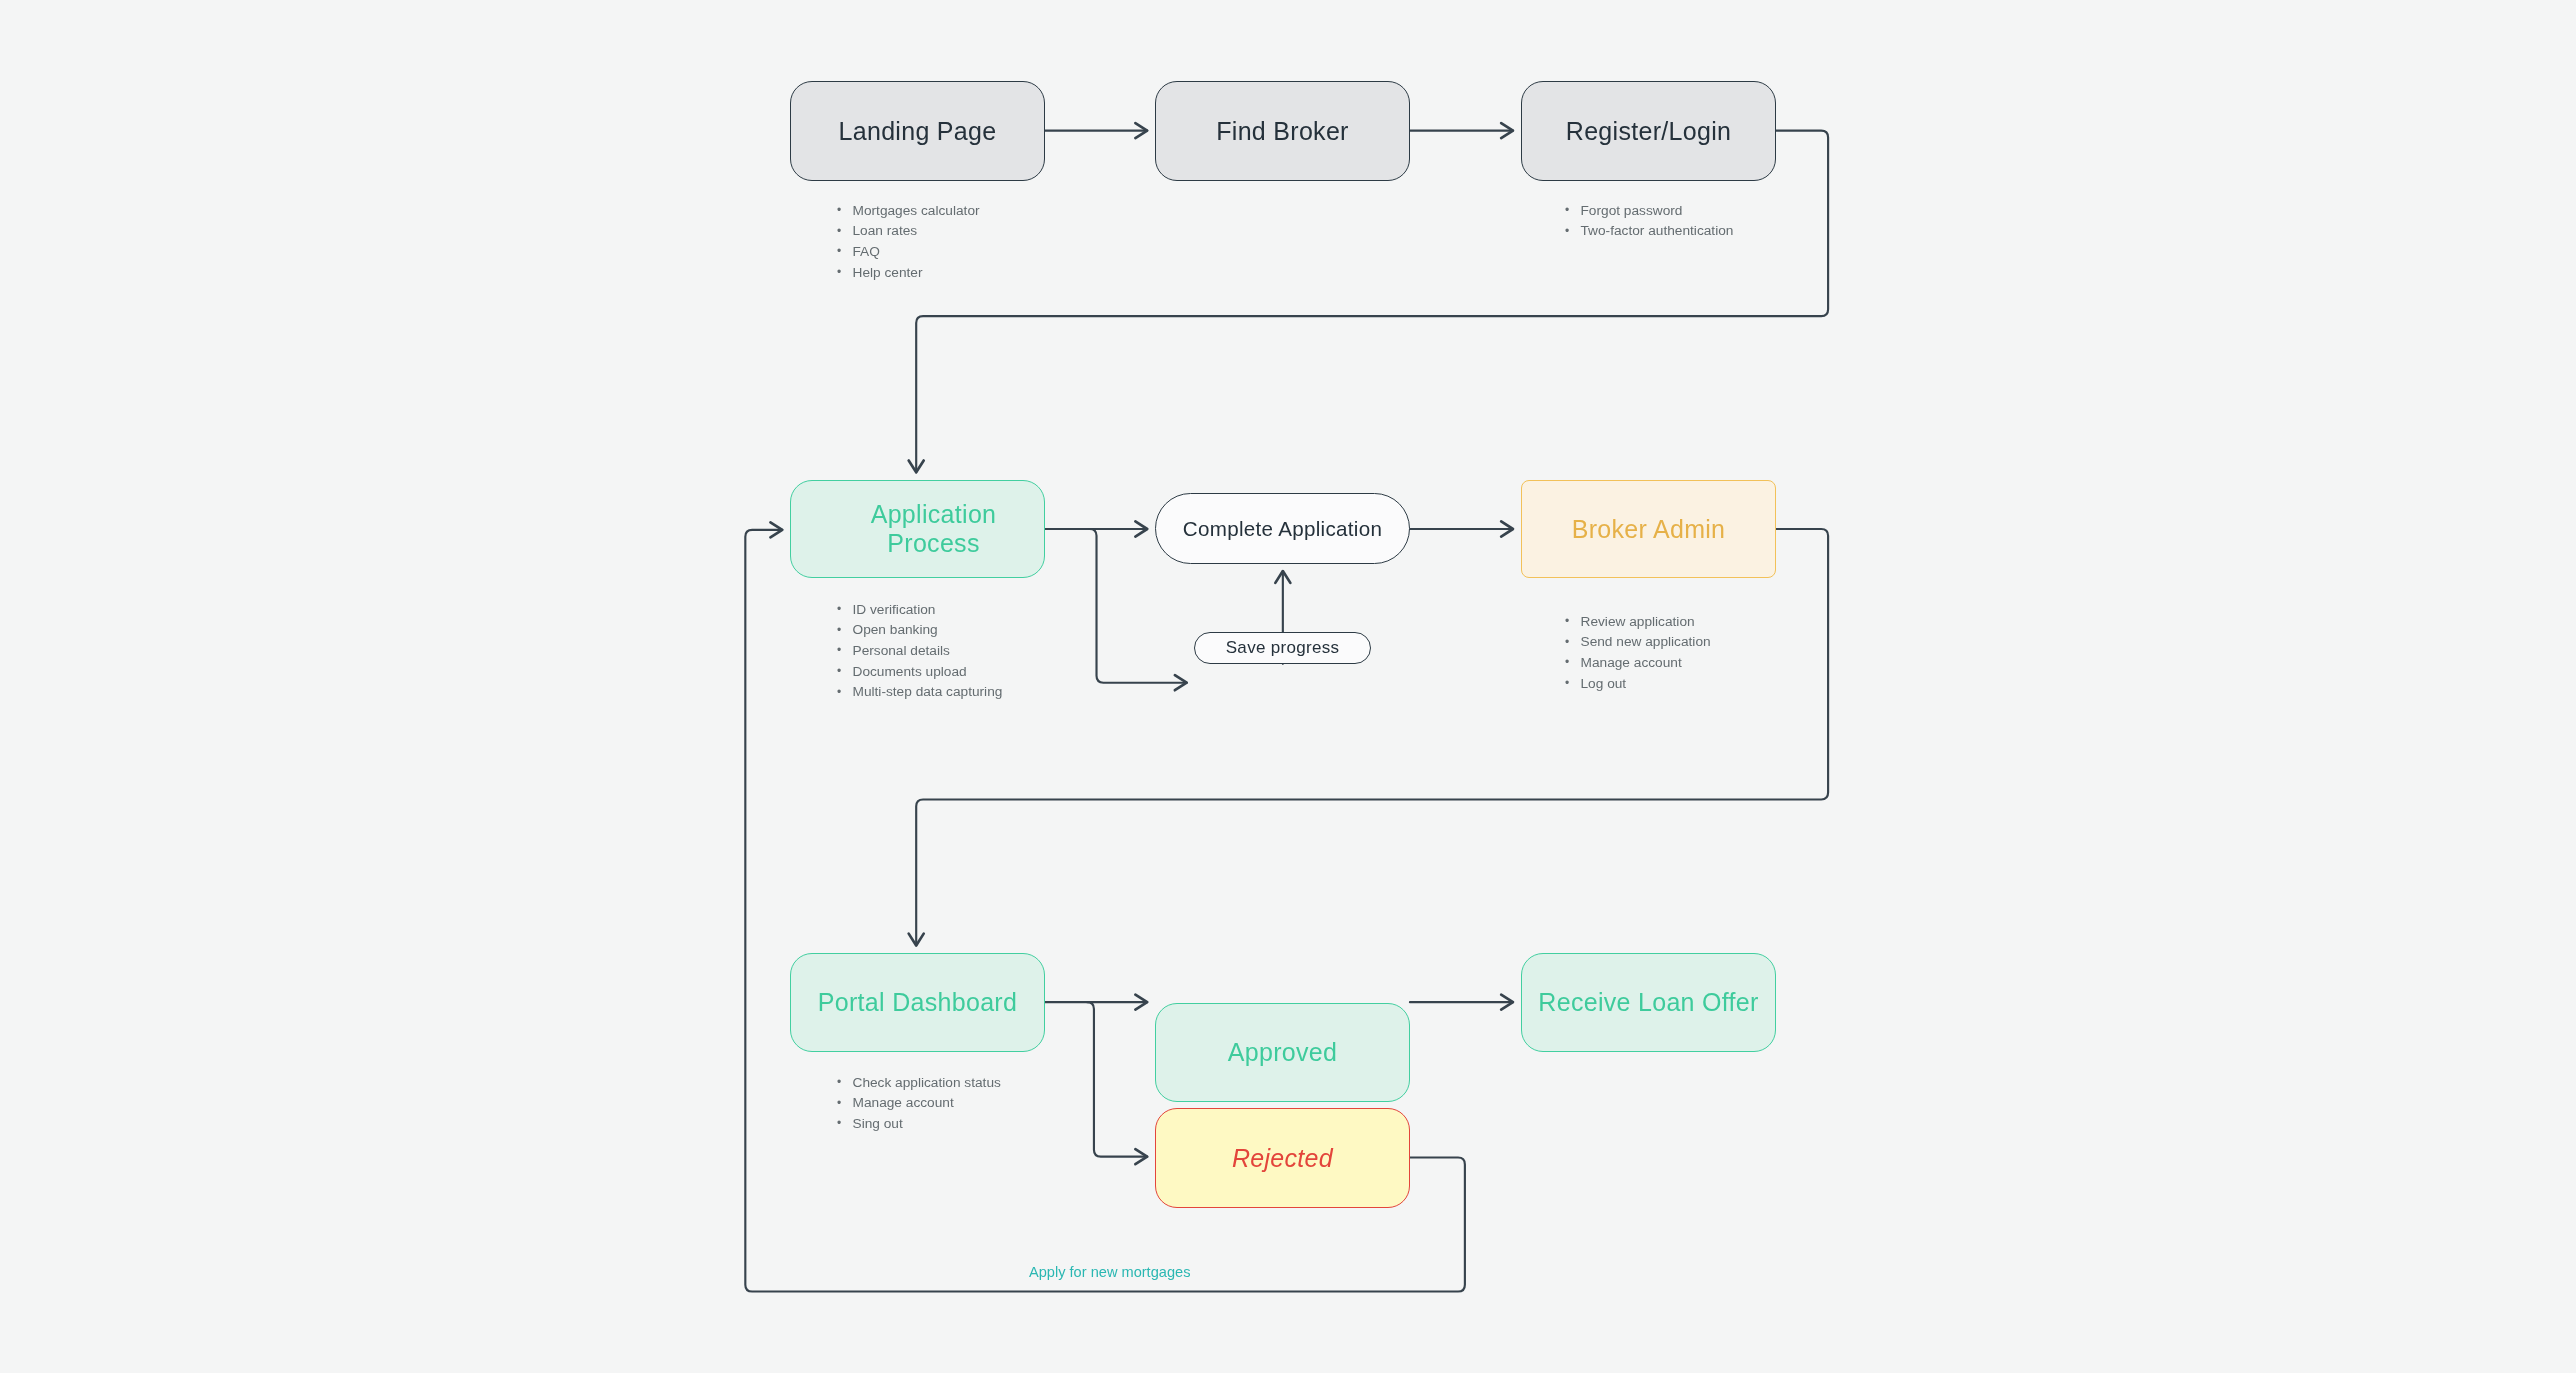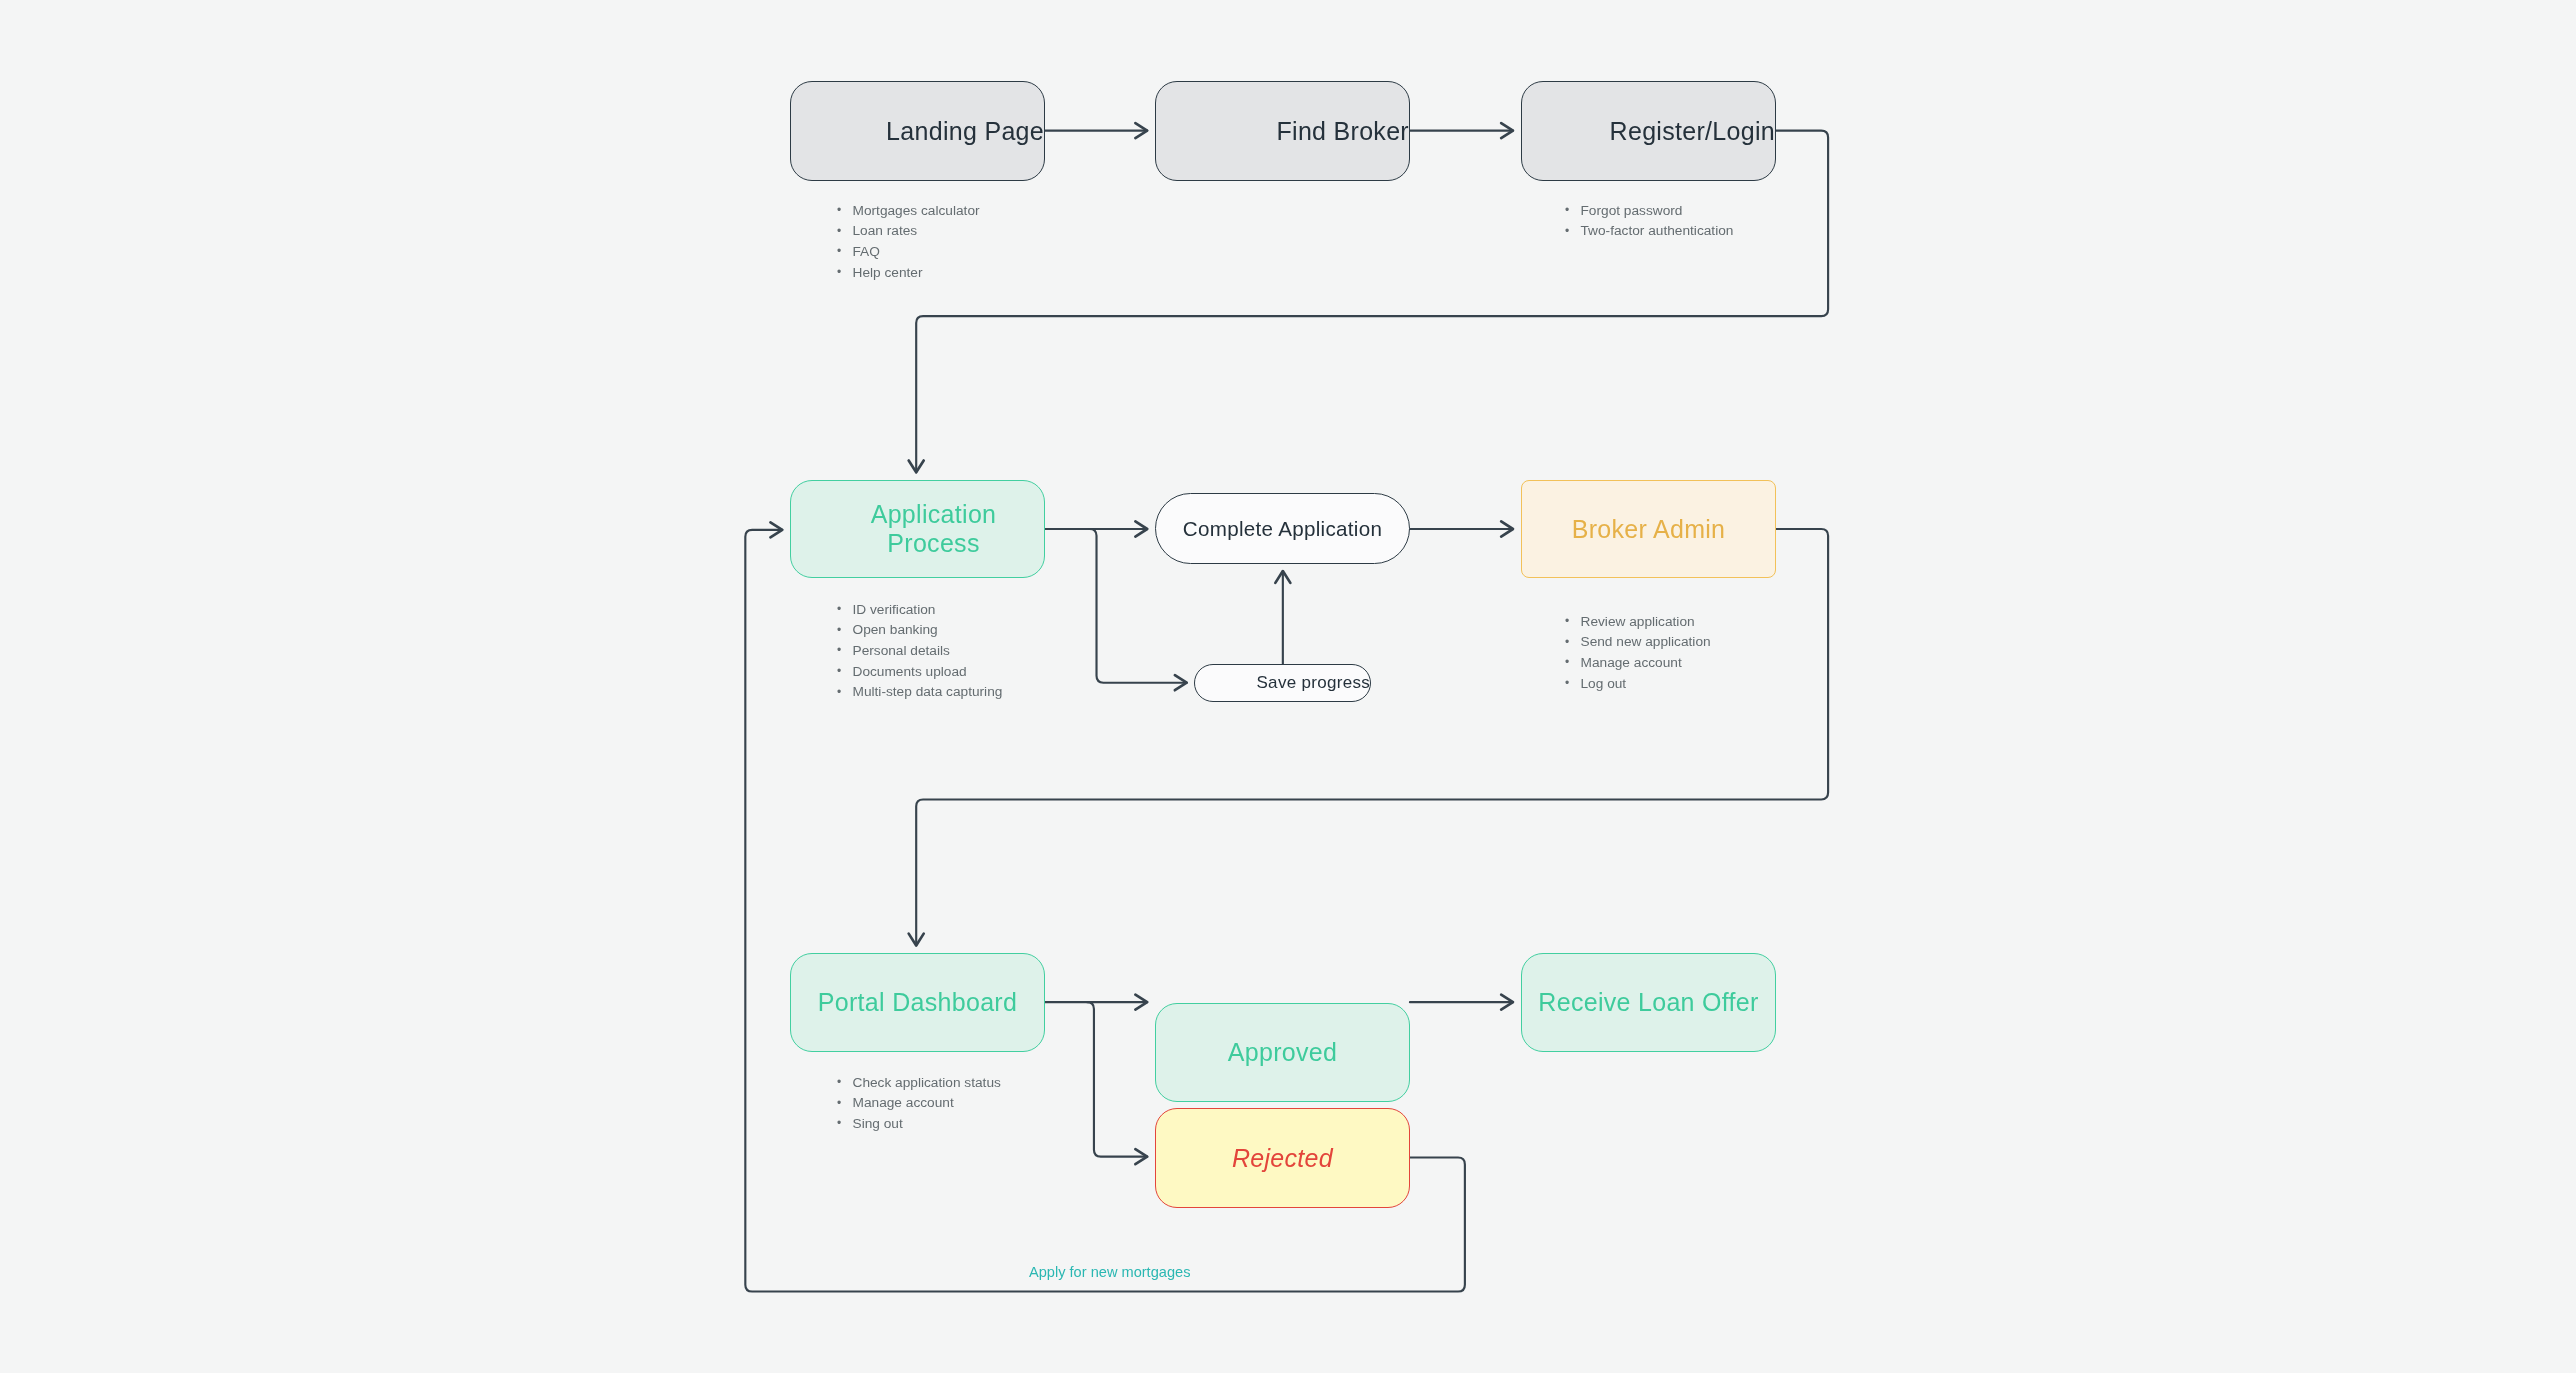--- a/index.html
+++ b/index.html
@@ -27,21 +27,21 @@
     display: flex;
     align-items: center;
     justify-content: center;
     text-align: center;
     border-radius: 22px;
     border: 1.7px solid #2d3b45;
     font-size: 25px;
     letter-spacing: 0.3px;
     color: #25313b;
   }
-  .node.gray   { background: #e3e4e6; border-color: #2d3b45; color: #25313b; justify-content: flex-end; }
+  .node.gray   { background: #e3e4e6; border-color: #2d3b45; color: #25313b; }
   .node.green  { background: #def2ea; border-color: #42cfa0; color: #3ecb9c; }
   .node.yellow { background: #fbf2e2; border-color: #f2c159; color: #e6b148; border-radius: 8px; }
   .node.red    { background: #fef9c3; border-color: #e3453b; color: #e3453b; font-style: italic; }
   .node.oval   {
     background: #fbfbfc; border-color: #2d3b45; color: #25313b;
     border-radius: 36px; font-size: 20.6px;
   }
   .node.pill   {
     background: #fbfbfc; border-color: #2d3b45; color: #25313b;
     border-radius: 19px; font-size: 17px;
@@ -142,21 +142,21 @@
 
   <div class="node green" style="left:790px; top:480px; width:255px; height:98px;padding-left:32px;">
     <span>Application Process</span>
   </div>
   <div class="node oval" style="left:1155px; top:493px; width:255px; height:71px;">
     <span>Complete Application</span>
   </div>
   <div class="node yellow" style="left:1521px; top:480px; width:255px; height:98px;">
     <span>Broker Admin</span>
   </div>
-  <div class="node pill" style="left:1194px; top:664px; width:177px; height:38px;justify-content:flex-end;">
+  <div class="node pill" style="left:1194px; top:632px; width:177px; height:32px;">
     <span>Save progress</span>
   </div>
 
   <ul class="notes" style="left:837px; top:599px;">
     <li>
         <span class="dot">•</span>
         <span>ID verification</span>
       </li>
     <li>
         <span class="dot">•</span>

